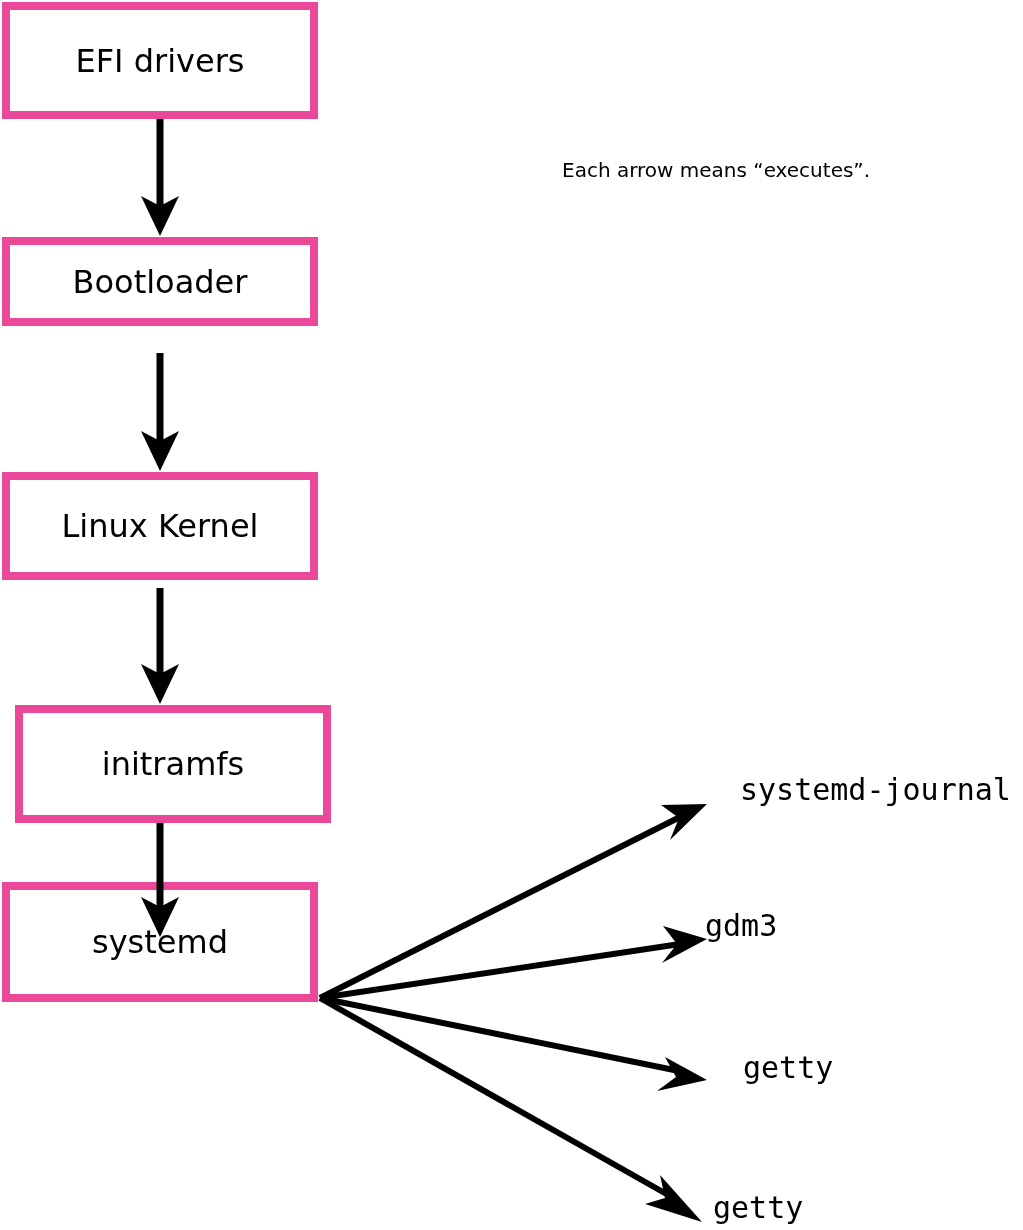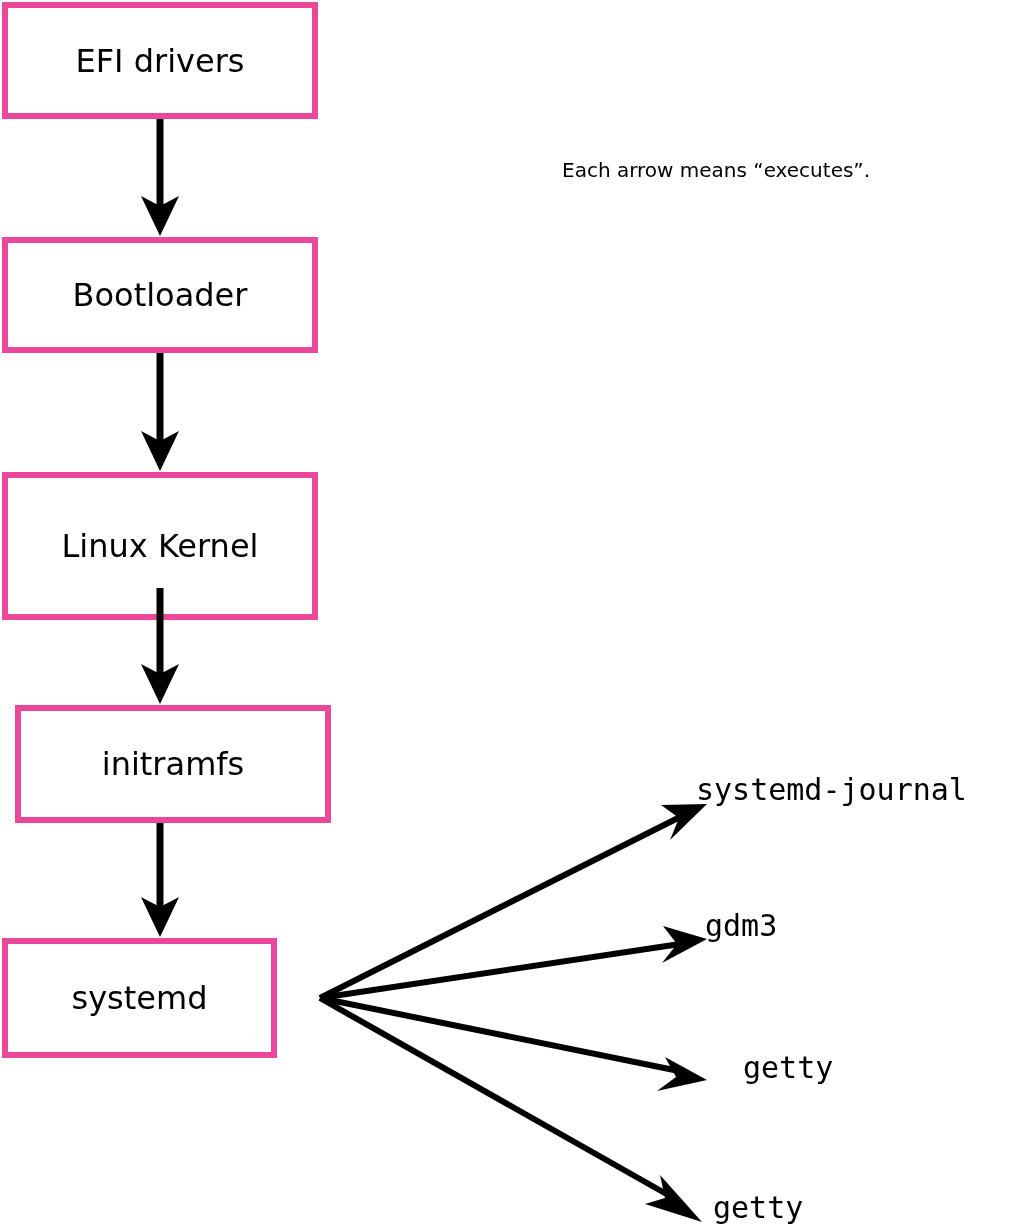--- a/index.html
+++ b/index.html
@@ -22,39 +22,39 @@
     left: 0;
     top: 0;
     width: 1023px;
     height: 1230px;
   }
 
   
   .stage-box {
     position: absolute;
     box-sizing: border-box;
-    border: 6px solid #ec4899;
+    border: 8px solid #ec4899;
     background: #ffffff;
     display: flex;
     align-items: center;
     justify-content: center;
   }
   .stage-box-label {
     font-family: "DejaVu Sans", sans-serif;
     font-size: 32px;
     line-height: 1;
     color: #000000;
     white-space: nowrap;
   }
 
   #box-efi-drivers  { left: 2px; top: 2px;   width: 316px; height: 117px; }
-  #box-bootloader   { left: 2px; top: 237px; width: 316px; height: 116px; }
-  #box-linux-kernel { left: 2px; top: 472px; width: 316px; height: 148px; }
+  #box-bootloader   { left: 2px; top: 237px; width: 316px; height: 89px; }
+  #box-linux-kernel { left: 2px; top: 472px; width: 316px; height: 108px; }
   #box-initramfs    { left: 15px; top: 705px; width: 316px; height: 118px; }
-  #box-systemd      { left: 2px; top: 938px; width: 275px; height: 120px; }
+  #box-systemd      { left: 2px; top: 882px; width: 316px; height: 120px; }
 
   
   #arrow-layer {
     position: absolute;
     left: 0;
     top: 0;
     width: 1023px;
     height: 1230px;
     pointer-events: none;
   }
@@ -77,21 +77,21 @@
 
   
   .service-label {
     position: absolute;
     font-family: "DejaVu Sans Mono", monospace;
     font-size: 30px;
     line-height: 1;
     color: #000000;
     white-space: nowrap;
   }
-  #service-label-0 { left: 696px; top: 775px; text-align: center;  }
+  #service-label-0 { left: 740px; top: 775px; text-align: center;  }
   #service-label-1 { left: 705px; top: 911px;  }
   #service-label-2 { left: 723px; top: 1053px; margin-left: 20px; }
   #service-label-3 { left: 713px; top: 1193px; }
 </style>
 </head>
 <body>
 
 <div id="diagram-root">
 
   <div class="stage-box" id="box-efi-drivers">

